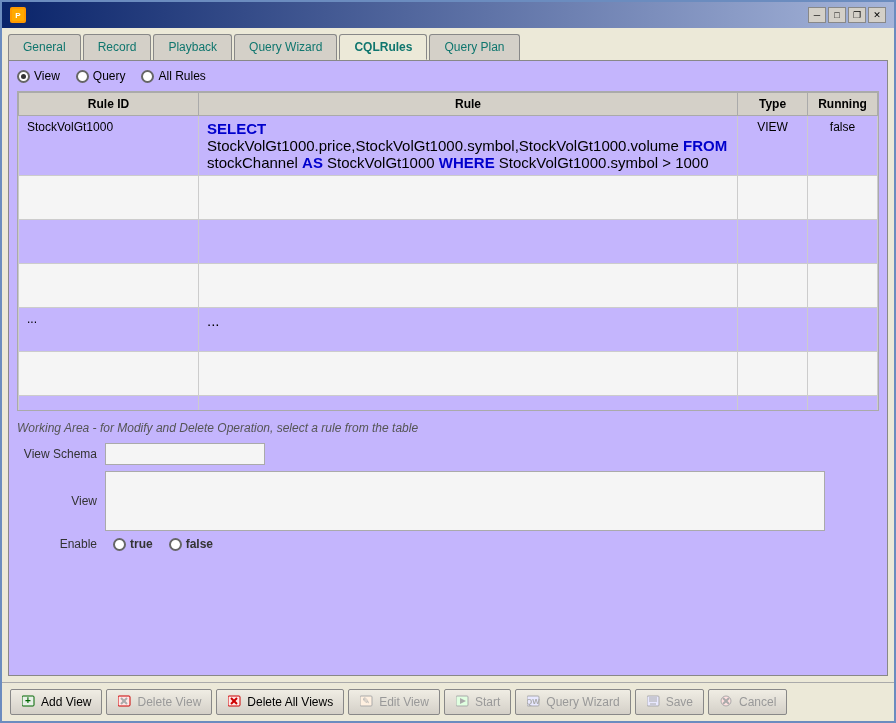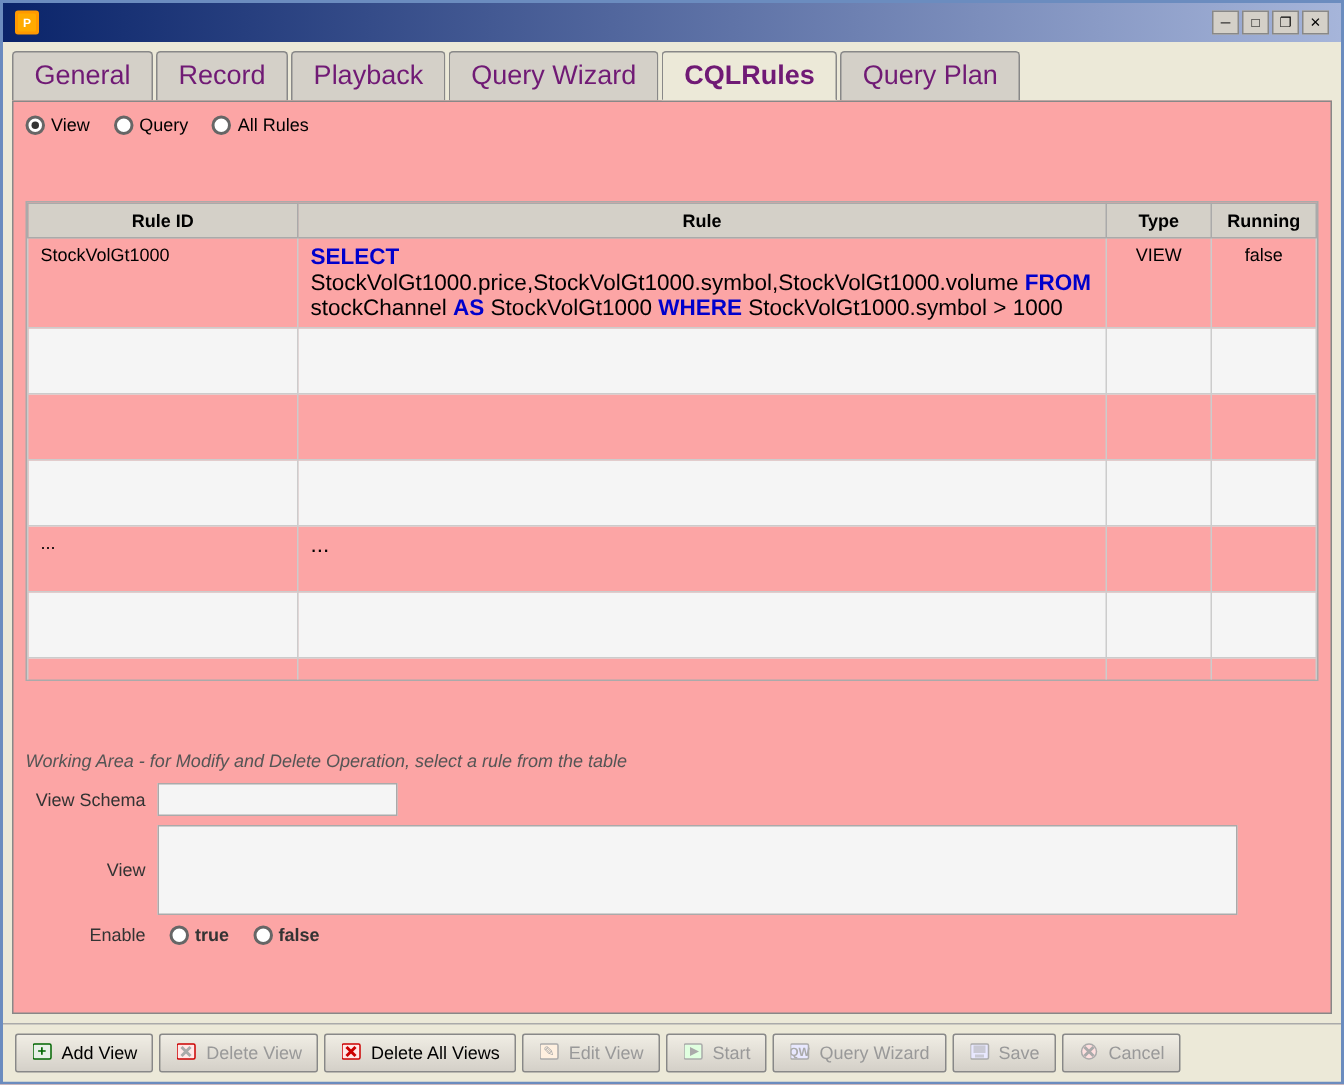--- a/index.html
+++ b/index.html
@@ -78,38 +78,37 @@
       display: flex;
       gap: 2px;
       margin-bottom: 0;
     }
     .tab {
       padding: 5px 14px;
       background: #d4d0c8;
       border: 1px solid #888;
       border-bottom: none;
       cursor: pointer;
-      font-size: 18px;
+      font-size: 12px;
       border-radius: 3px 3px 0 0;
-      color: #701a75;
+      color: #0f766e;
     }
     .tab.active {
       background: #ece9d8;
       border-bottom: 1px solid #ece9d8;
       font-weight: bold;
       z-index: 1;
     }
     .tab-content {
-      background: #fca5a5;
+      background: #c4b5fd;
       border: 1px solid #888;
       flex: 1;
       display: flex;
       flex-direction: column;
       padding: 8px;
-      gap: 36px;
     }
     .radio-group {
       display: flex;
       align-items: center;
       gap: 16px;
       margin-bottom: 8px;
     }
     .radio-item {
       display: flex;
       align-items: center;

